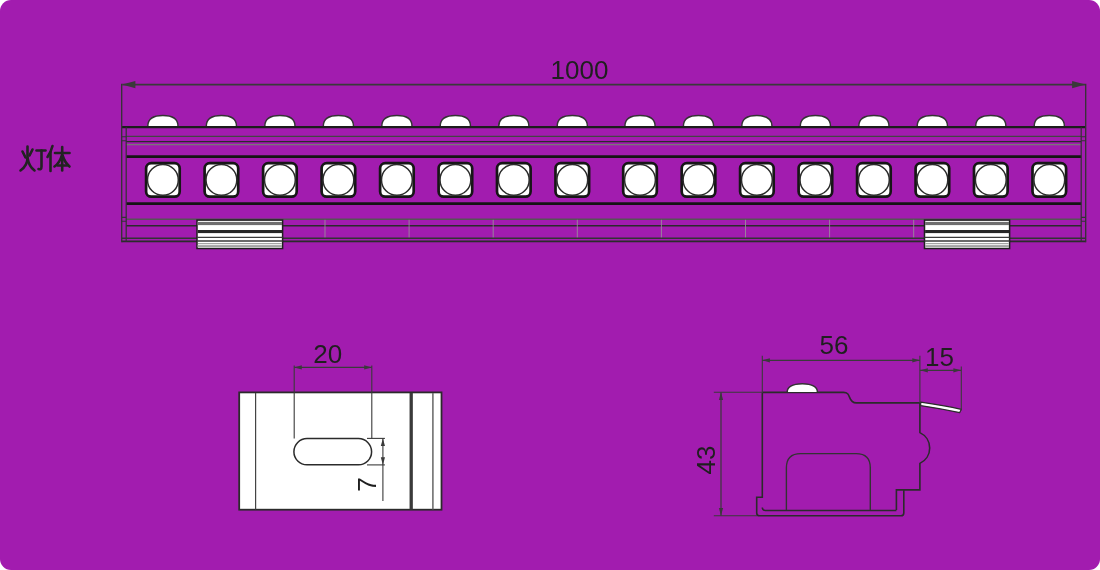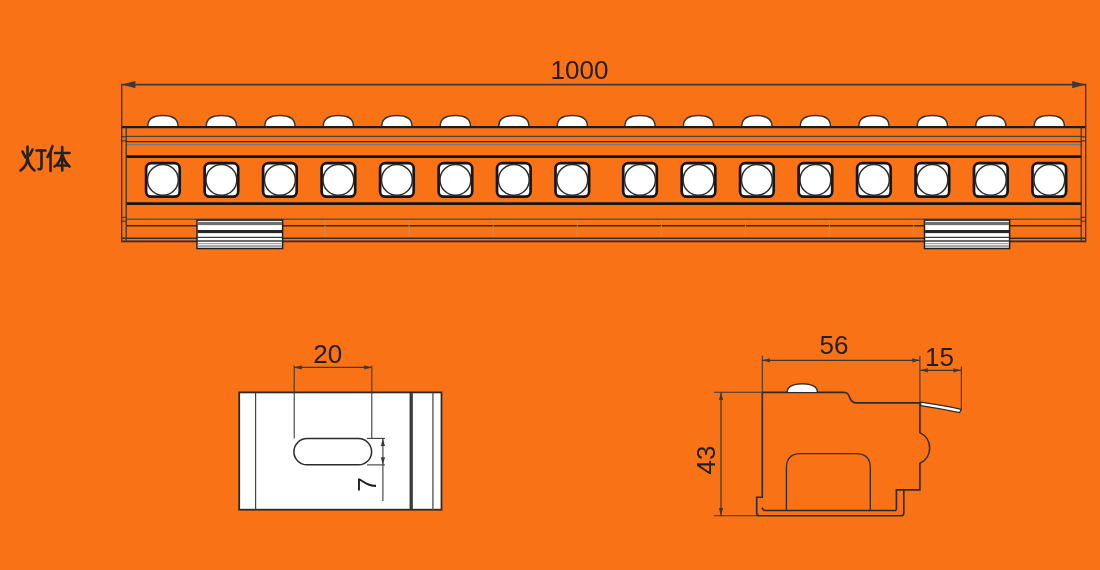--- a/index.html
+++ b/index.html
@@ -1,15 +1,15 @@
 <!DOCTYPE html>
 <html><head><meta charset="utf-8">
 <style>
 html,body{margin:0;padding:0;background:#fff;}
-#page{position:relative;width:1100px;height:570px;background:#f97316;overflow:hidden;}
+#page{position:relative;width:1100px;height:570px;background:#a21caf;overflow:hidden;border-radius:11px;}
 svg{display:block;}
 text{font-family:"Liberation Sans",sans-serif;}
 </style></head>
 <body>
 <div id="page">
 <svg width="1100" height="570" viewBox="0 0 1100 570">
 <path d="M 147.8 126.2 C 147.8 119.7 151.4 115.6 162.9 115.6 C 174.4 115.6 178.0 119.7 178.0 126.2" fill="white" stroke="#333" stroke-width="1.5"></path>
 <path d="M 206.3 126.2 C 206.3 119.7 209.9 115.6 221.4 115.6 C 232.9 115.6 236.5 119.7 236.5 126.2" fill="white" stroke="#333" stroke-width="1.5"></path>
 <path d="M 264.8 126.2 C 264.8 119.7 268.4 115.6 279.9 115.6 C 291.4 115.6 295.0 119.7 295.0 126.2" fill="white" stroke="#333" stroke-width="1.5"></path>
 <path d="M 323.3 126.2 C 323.3 119.7 326.9 115.6 338.4 115.6 C 349.9 115.6 353.5 119.7 353.5 126.2" fill="white" stroke="#333" stroke-width="1.5"></path>

